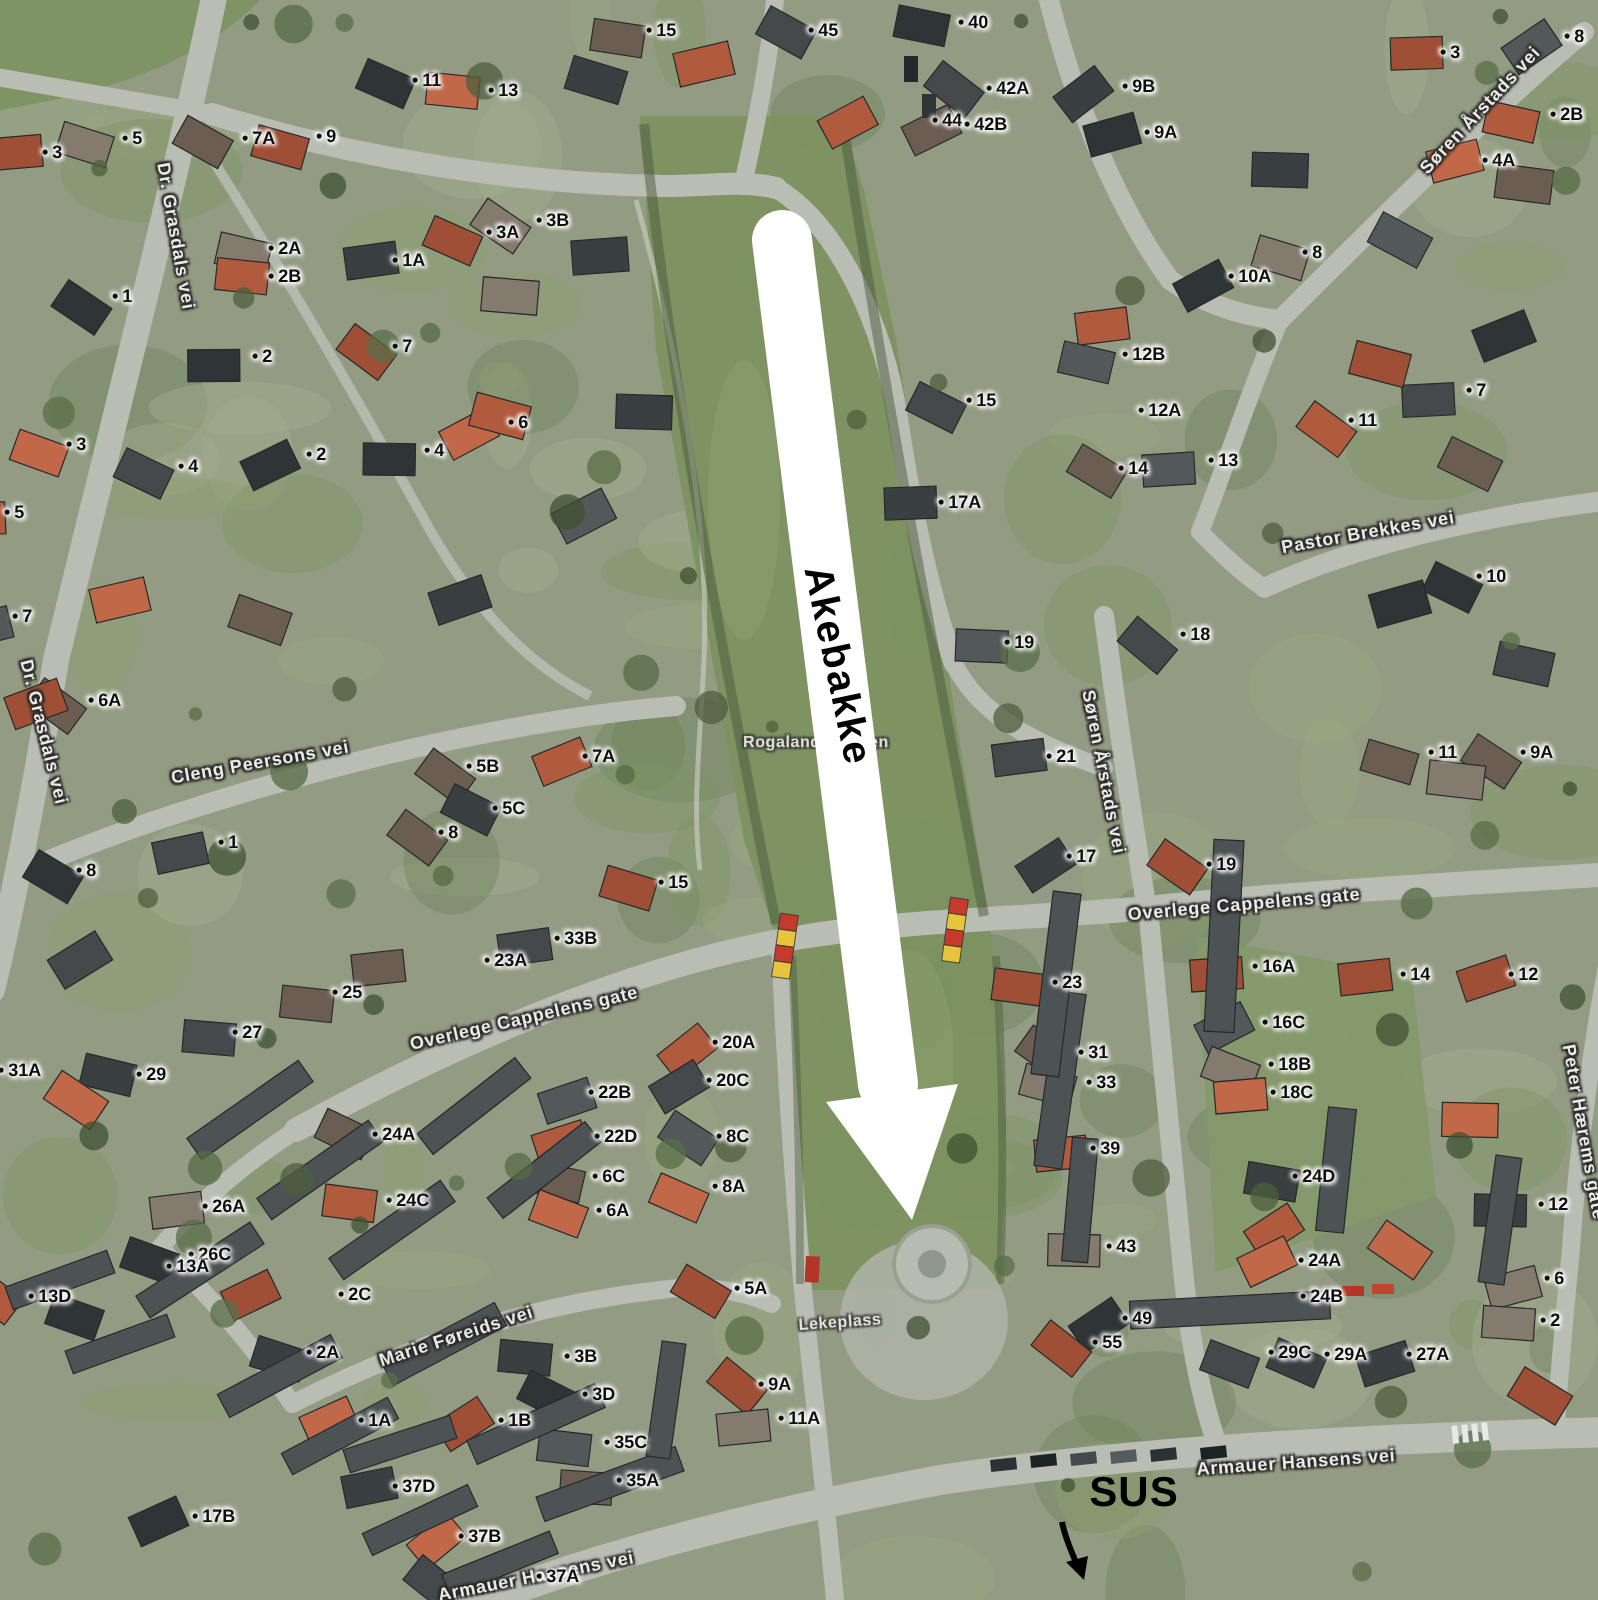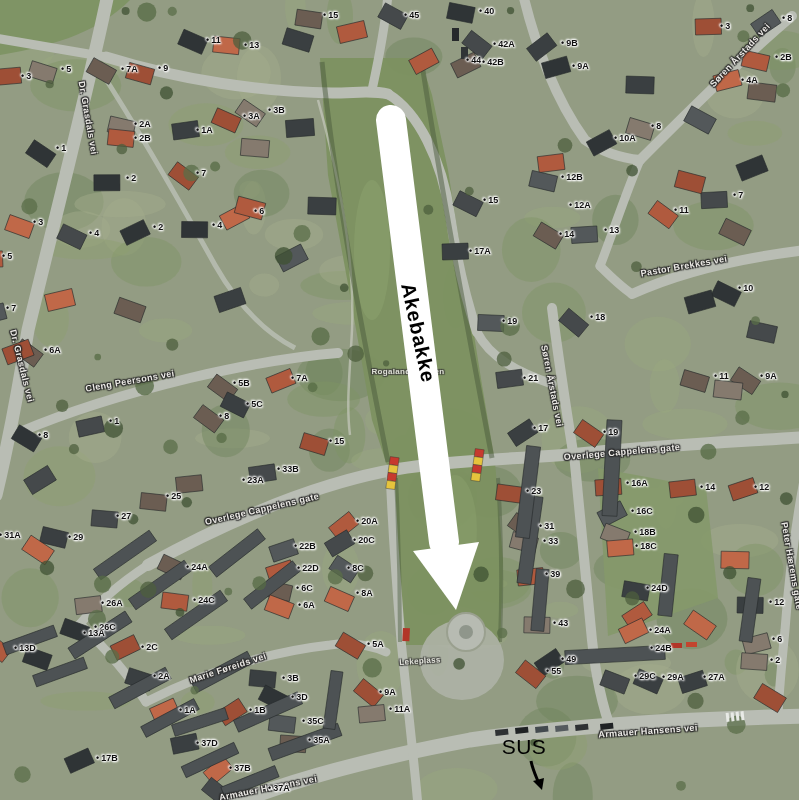--- a/index.html
+++ b/index.html
@@ -11,21 +11,21 @@
      text-shadow:0 0 2px #fff,0 0 2px #fff,0 0 3px #fff,1px 1px 2px #fff,-1px -1px 2px #fff;}
   .house-num .dot{margin-right:2px;}
   .street-label{position:absolute;white-space:nowrap;font-weight:bold;font-size:9px;color:#eceae6;
      letter-spacing:.4px;
      text-shadow:1px 1px 1px #2a2a2a,-1px -1px 1px #2a2a2a,1px -1px 1px #2a2a2a,-1px 1px 1px #2a2a2a,0 0 2px #222;}
   .area-label{position:absolute;white-space:nowrap;font-weight:bold;font-size:8px;color:#e6e6e0;opacity:.92;
      letter-spacing:.3px;
      text-shadow:1px 1px 1px #3a3a38,-1px -1px 1px #3a3a38,1px -1px 1px #3a3a38,-1px 1px 1px #3a3a38;}
   .annot{position:absolute;white-space:nowrap;color:#000;}
   .annot-akebakke{font-size:20px;font-weight:600;letter-spacing:1px;}
-  .annot-sus{font-size:20px;font-weight:400;letter-spacing:.5px;}
+  .annot-sus{font-size:20px;font-weight:700;letter-spacing:.5px;margin-left:43px;}
 </style>
 </head>
 <body>
 
 <div class="map">
   <svg id="terrain" width="799" height="800">
       <rect x="0" y="0" width="799" height="800" fill="#939c83"></rect>
       <g>
         <ellipse cx="9.352097769267857" cy="49.56660605967045" rx="45.16867478005588" ry="26.174746348522604" fill="#99a87e" opacity="0.45" transform=""></ellipse>
         <ellipse cx="324.0118287531659" cy="372.9861060157418" rx="18.637306693010032" ry="22.386465702671558" fill="#6f855a" opacity="0.45" transform=""></ellipse>
@@ -506,29 +506,29 @@
       <span class="house-num" style="left: 68px; top: 532px;"><span class="dot">•</span><span>29</span></span>
       <span class="house-num" style="left: 116px; top: 511px;"><span class="dot">•</span><span>27</span></span>
       <span class="house-num" style="left: 166px; top: 491px;"><span class="dot">•</span><span>25</span></span>
       <span class="house-num" style="left: 208px; top: 475px; padding-left: 34px;"><span class="dot">•</span><span>23A</span></span>
       <span class="house-num" style="left: 277px; top: 464px;"><span class="dot">•</span><span>33B</span></span>
       <span class="house-num" style="left: -1px; top: 530px;"><span class="dot">•</span><span>31A</span></span>
       <span class="house-num" style="left: 356px; top: 516px;"><span class="dot">•</span><span>20A</span></span>
       <span class="house-num" style="left: 353px; top: 535px;"><span class="dot">•</span><span>20C</span></span>
       <span class="house-num" style="left: 294px; top: 541px;"><span class="dot">•</span><span>22B</span></span>
       <span class="house-num" style="left: 297px; top: 563px;"><span class="dot">•</span><span>22D</span></span>
-      <span class="house-num" style="left: 347px; top: 563px;"><span class="dot">•</span><span>8C</span></span>
+      <span class="house-num" style="left: 358px; top: 563px;"><span class="dot">•</span><span>8C</span></span>
       <span class="house-num" style="left: 296px; top: 583px;"><span class="dot">•</span><span>6C</span></span>
       <span class="house-num" style="left: 298px; top: 600px;"><span class="dot">•</span><span>6A</span></span>
       <span class="house-num" style="left: 356px; top: 588px;"><span class="dot">•</span><span>8A</span></span>
       <span class="house-num" style="left: 186px; top: 562px;"><span class="dot">•</span><span>24A</span></span>
       <span class="house-num" style="left: 193px; top: 595px;"><span class="dot">•</span><span>24C</span></span>
       <span class="house-num" style="left: 101px; top: 598px;"><span class="dot">•</span><span>26A</span></span>
       <span class="house-num" style="left: 94px; top: 622px;"><span class="dot">•</span><span>26C</span></span>
-      <span class="house-num" style="left: 141px; top: 642px;"><span class="dot">•</span><span>2C</span></span>
+      <span class="house-num" style="left: 141px; top: 642px; padding-left: 28px;"><span class="dot">•</span><span>2C</span></span>
       <span class="house-num" style="left: 153px; top: 671px;"><span class="dot">•</span><span>2A</span></span>
       <span class="house-num" style="left: 14px; top: 643px;"><span class="dot">•</span><span>13D</span></span>
       <span class="house-num" style="left: 51px; top: 628px; padding-left: 32px;"><span class="dot">•</span><span>13A</span></span>
       <span class="house-num" style="left: 96px; top: 753px;"><span class="dot">•</span><span>17B</span></span>
       <span class="house-num" style="left: 179px; top: 705px;"><span class="dot">•</span><span>1A</span></span>
       <span class="house-num" style="left: 249px; top: 705px;"><span class="dot">•</span><span>1B</span></span>
       <span class="house-num" style="left: 282px; top: 673px;"><span class="dot">•</span><span>3B</span></span>
       <span class="house-num" style="left: 291px; top: 692px;"><span class="dot">•</span><span>3D</span></span>
       <span class="house-num" style="left: 302px; top: 716px;"><span class="dot">•</span><span>35C</span></span>
       <span class="house-num" style="left: 308px; top: 735px;"><span class="dot">•</span><span>35A</span></span>

